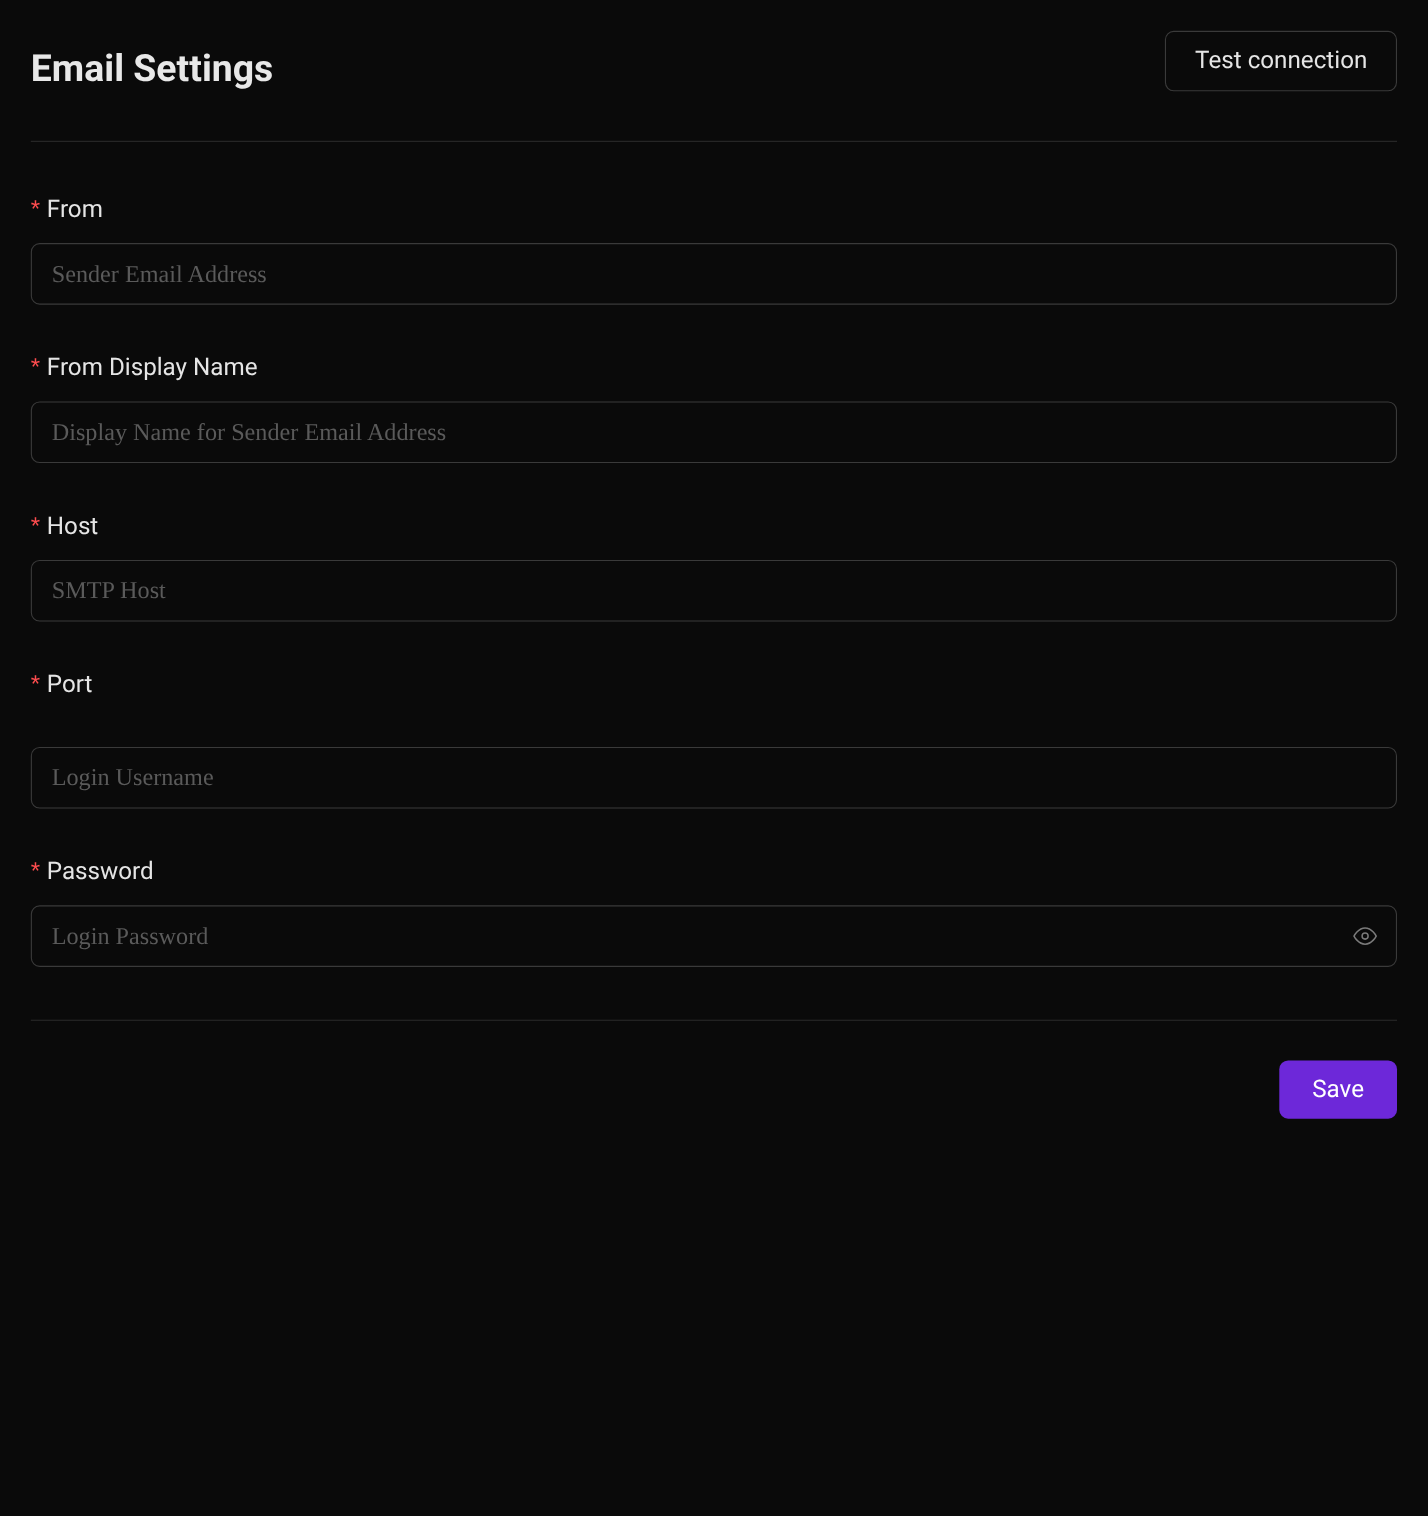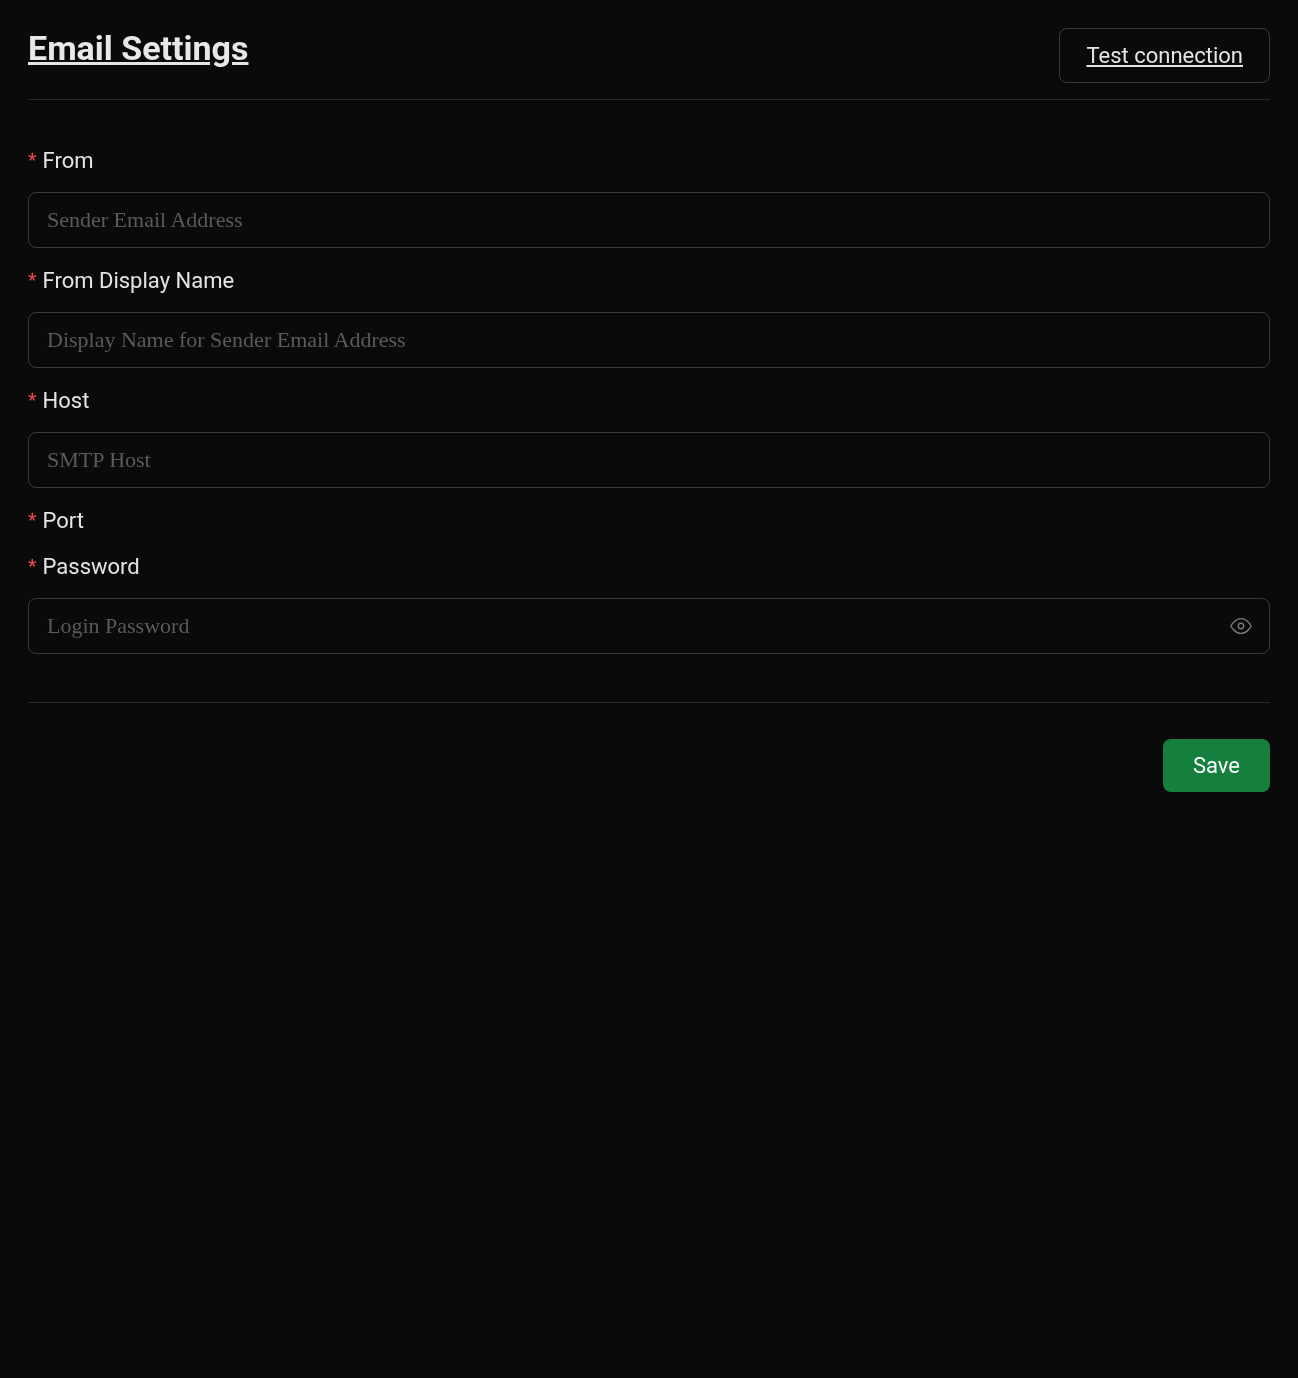--- a/index.html
+++ b/index.html
@@ -11,23 +11,22 @@
       background-color: #0a0a0a;
       color: #e5e5e5;
       font-family: -apple-system, BlinkMacSystemFont, "Segoe UI", Roboto, "Helvetica Neue", Arial, sans-serif;
       padding: 28px;
       width: 1298px;
       min-height: 1378px;
     }
     .header {
       display: flex;
       justify-content: space-between;
-      align-items: flex-start;
-      margin-bottom: 16px;
-      text-decoration: underline;
+      align-items: flex-end;
+      margin-bottom: 45px;
     }
     .page-title {
       font-size: 34px;
       font-weight: 700;
       color: #e8e8e8;
     }
     .test-btn {
       background: transparent;
       border: 1px solid #3a3a3a;
       color: #e5e5e5;
@@ -40,21 +39,21 @@
     .divider {
       border: none;
       border-top: 1px solid #2a2a2a;
       margin: 0;
     }
     .form-section {
       padding-top: 48px;
       padding-bottom: 48px;
     }
     .form-group {
-      margin-bottom: 20px;
+      margin-bottom: 44px;
     }
     .form-group:last-child {
       margin-bottom: 0;
     }
     .field-label {
       display: block;
       font-size: 22px;
       color: #e5e5e5;
       margin-bottom: 18px;
       font-weight: 400;
@@ -103,21 +102,21 @@
       stroke: #7a7a7a;
       fill: none;
       stroke-width: 1.5;
     }
     .footer {
       display: flex;
       justify-content: flex-end;
       padding-top: 36px;
     }
     .save-btn {
-      background: #15803d;
+      background: #6d28d9;
       border: none;
       color: #ffffff;
       font-size: 22px;
       padding: 14px 30px;
       border-radius: 8px;
       cursor: pointer;
       font-family: inherit;
       font-weight: 400;
     }
   </style>
@@ -154,20 +153,21 @@
     <input type="text" class="text-input" placeholder="SMTP Host" style="">
   </div>
 
   <div class="form-group">
     <label class="field-label">
       <span class="required-mark">*</span><span>Port</span>
     </label>
   </div>
 
   <div class="form-group">
+    <input type="text" class="text-input" placeholder="Login Username" style="">
   </div>
 
   <div class="form-group">
     <label class="field-label">
       <span class="required-mark">*</span><span>Password</span>
     </label>
     <div class="password-wrapper">
       <input type="password" class="text-input" placeholder="Login Password" style="">
       <span class="eye-icon">
         <svg viewBox="0 0 24 24">

